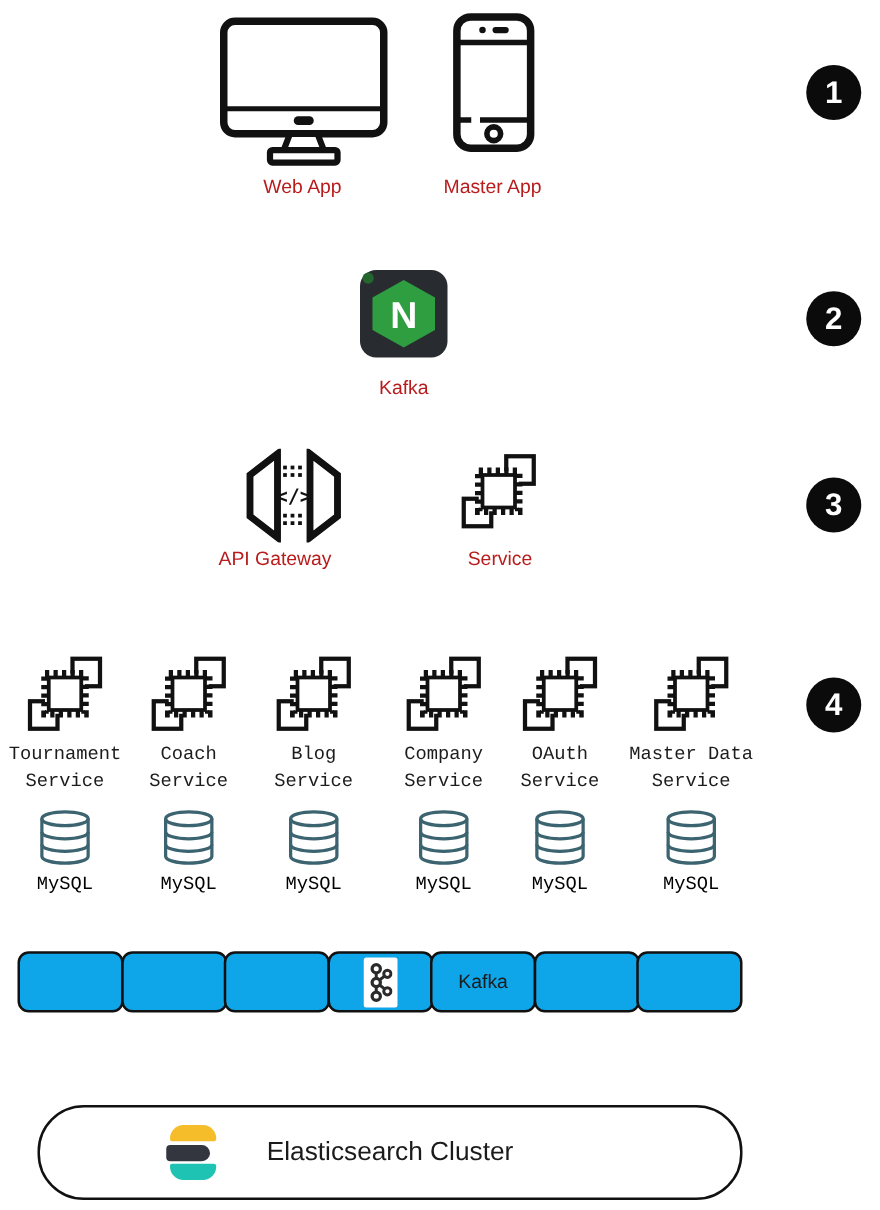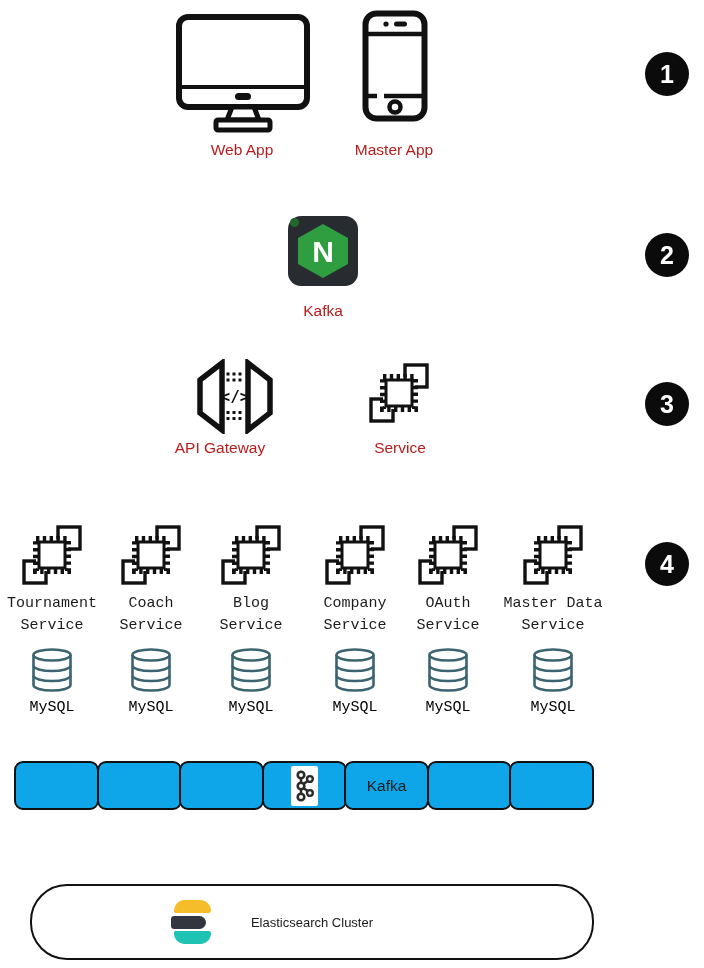--- a/index.html
+++ b/index.html
@@ -24,21 +24,21 @@
         display:flex;align-items:center;justify-content:center;}
   .kseg.first{margin-left:0;}
   .kpatch{background:#ffffff;width:27px;height:40px;border-radius:2px;
           display:flex;align-items:center;justify-content:center;}
   .kafka-text{font-size:15.5px;color:#1c1c1c;}
   .kcaption{left:14px;top:828px;width:566px;text-align:center;font-size:15.5px;color:#1c1c1c;}
   
   .epill{left:30px;top:884px;width:560px;height:72px;background:#fff;border:2.5px solid #111;
          border-radius:37px;display:flex;align-items:center;justify-content:center;}
   .einner{display:flex;align-items:center;gap:36px;transform:translateX(-40px);}
-  .etext{font-size:13px;color:#1b1b1b;}
+  .etext{font-size:21px;color:#1b1b1b;}
   .elogo{position:relative;width:44px;height:44px;}
   .elogo .band{position:absolute;}
   .eb-top{left:3px;top:0;width:37px;height:13px;background:#f5bd2a;border-radius:19px 19px 4px 3px;}
   .eb-mid{left:0;top:15.5px;width:35px;height:13px;background:#33363f;border-radius:4px 8px 8px 4px;}
   .eb-bot{left:3px;top:31px;width:37px;height:13px;background:#1ec3b3;border-radius:3px 4px 19px 19px;}
 </style>
 </head>
 <body>
 
 <svg width="0" height="0" style="position:absolute">

